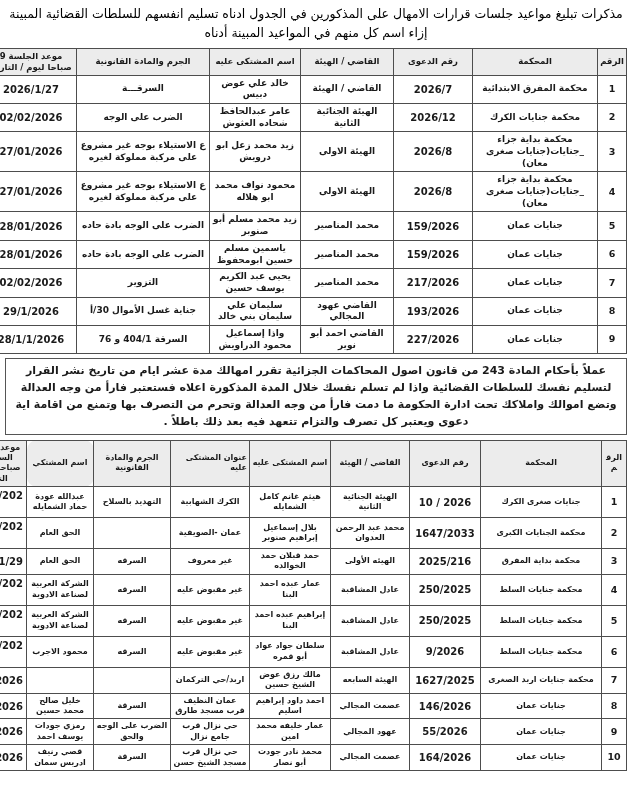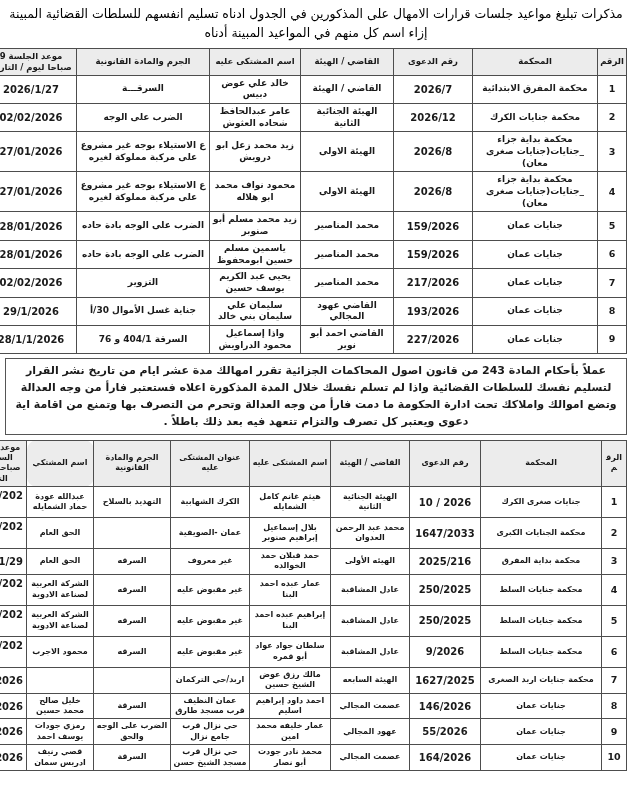--- a/index.html
+++ b/index.html
@@ -40,21 +40,21 @@
   #table1 th:nth-child(4){width:88px;}
   #table1 th:nth-child(5){width:86px;}
   #table1 th:nth-child(6){width:128px;}
   #table1 th:nth-child(7){width:86px;}
   
   #table2 th:nth-child(1){width:20px;}
   #table2 th:nth-child(2){width:116px;}
   #table2 th:nth-child(3){width:66px;}
   #table2 th:nth-child(4){width:74px;}
   #table2 th:nth-child(5){width:76px;}
-  #table2 th:nth-child(6){width:74px;}
+  #table2 th:nth-child(6){width:74px;text-align:right;}
   #table2 th:nth-child(7){width:72px;}
   #table2 th:nth-child(8){width:62px;border-radius:10px;}
   #table2 th:nth-child(9){width:58px;}
   .notice{
     border:1px solid #555;
     font-size:11px;font-weight:bold;line-height:1.55;
     text-align:center;
     padding:3px 8px;margin:2px 0 5px 0;color:#1a1a1a;
   }
 </style>

